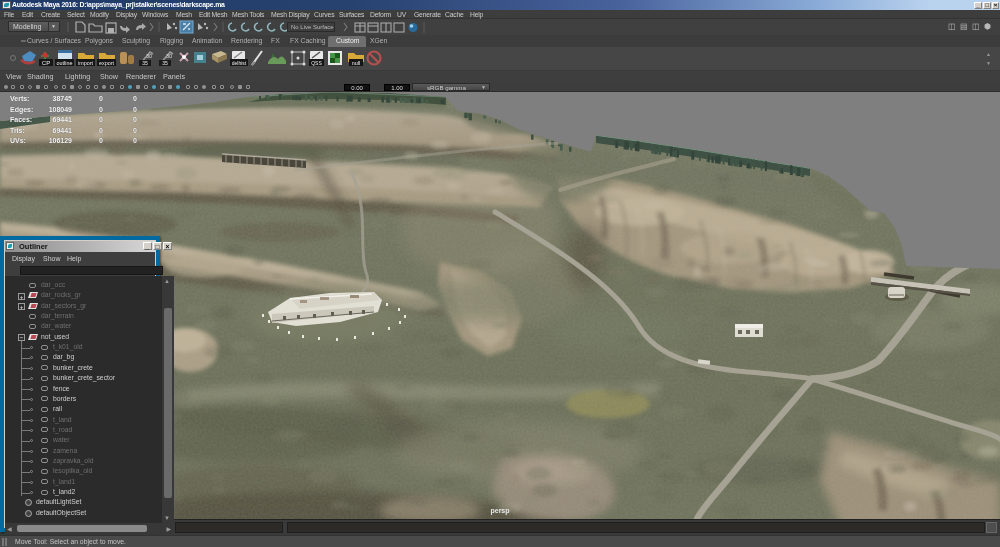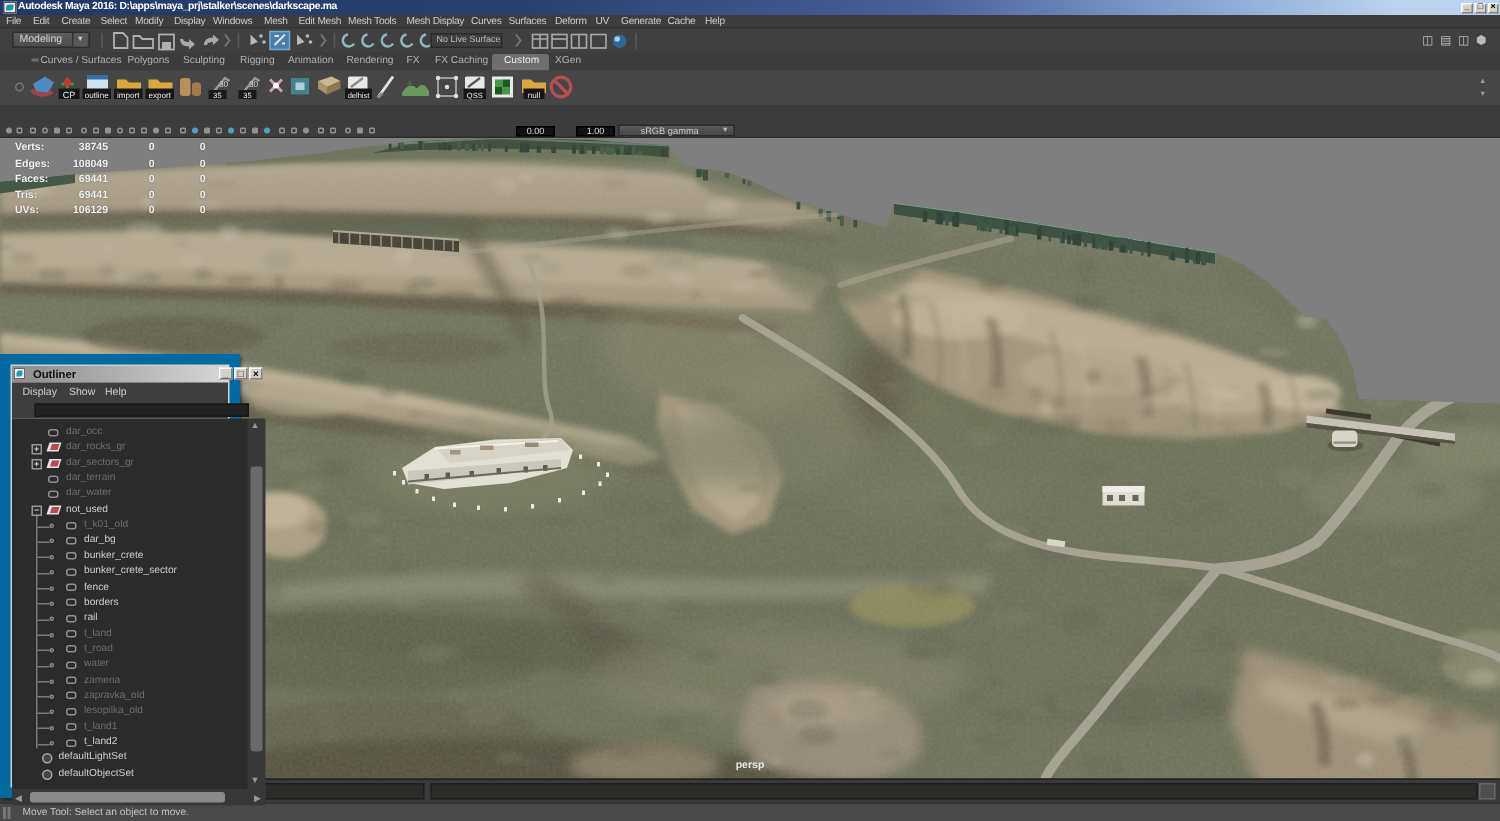--- a/index.html
+++ b/index.html
@@ -42,21 +42,21 @@
   .hudlab { font-size:7px; font-weight:bold; color:#f2f2f2; text-shadow:0 0 1px #555; }
   .hudval { font-size:7px; font-weight:bold; color:#f2f2f2; text-align:right; width:40px; text-shadow:0 0 1px #555; }
   #persp { left:470px; top:507px; width:60px; text-align:center; font-size:7px; font-weight:bold; color:#e8e8e8; }
   
   #timebar { left:0; top:519px; width:1000px; height:16px; background:#3a3a3a; border-top:1px solid #222; }
   .tslot { top:2px; height:11px; background:#2d2b28; border:1px solid #1e1e1e; }
   #helpline { left:0; top:535px; width:1000px; height:12px; background:#4a4a4a; border-top:1px solid #333; }
   #helpline span { position:absolute; left:15px; top:2px; font-size:6.8px; color:#c4c4c4; }
   
   #outliner { left:0px; top:236px; width:160px; height:296px;
-    background:#d4d0c8; border:7px solid #0369a1; box-shadow:1px 1px 2px rgba(0,0,0,.5); }
+    background:#d4d0c8; border:4px solid #0369a1; box-shadow:1px 1px 2px rgba(0,0,0,.5); }
   #ol-title { position:absolute; left:1px; top:1px; right:1px; height:11px;
     background:linear-gradient(to right,#8c8c8c,#b8b8b8 60%,#d8d8d8); }
   #ol-title span { position:absolute; left:14px; top:1px; font-size:7.5px; font-weight:bold; color:#111; }
   #ol-icon { position:absolute; left:2px; top:1.5px; width:8px; height:8px; background:#f0f0f0; border:1px solid #666; }
   #ol-icon i { position:absolute; left:1px; top:1px; width:4px; height:4px; background:#18a0b0; border-radius:50% 0 50% 0; }
   .olbtn { position:absolute; top:1.5px; width:9px; height:8px; background:#d4d0c8; border:1px solid #808080; border-top-color:#fff; border-left-color:#fff;
     font-size:6.5px; line-height:7px; text-align:center; color:#000; font-weight:bold; }
   #ol-menu { position:absolute; left:1px; top:12px; right:1px; height:13px; background:#3e3e3e; }
   #ol-menu span { position:absolute; top:2.5px; font-size:7px; color:#cfcfcf; }
   #ol-filter { position:absolute; left:1px; top:25px; right:1px; height:11px; background:#3e3e3e; }
@@ -264,20 +264,28 @@
         <rect x="331" y="11" width="14" height="7" fill="#161616"></rect>
         <text x="338" y="17" font-size="5.4" fill="#eee" text-anchor="middle" font-family="Liberation Sans">null</text>
 
       <circle cx="356" cy="10" r="6.5" fill="none" stroke="#b25050" stroke-width="2.2"></circle>
         <path d="M351,5 L361,15" stroke="#b25050" stroke-width="2.2"></path>
     </svg>
     <div class="abs" style="left:986px; top:4px; color:#999; font-size:5px;">▲</div>
     <div class="abs" style="left:986px; top:13px; color:#999; font-size:5px;">▼</div>
   </div>
 
+  <div id="panelmenu" class="abs">
+    <span style="left:6px">View</span>
+      <span style="left:27px">Shading</span>
+      <span style="left:65px">Lighting</span>
+    <span style="left:100px">Show</span>
+      <span style="left:126px">Renderer</span>
+      <span style="left:163px">Panels</span>
+  </div>
 
   <div id="vptoolbar" class="abs">
     <div class="vfield abs" style="left:344px">0.00</div>
     <div class="vfield abs" style="left:384px">1.00</div>
     <div class="abs" style="left:414px; top:1.5px; width:7px; height:7px; border-radius:50%; background:radial-gradient(circle at 35% 35%, #9fd4e8, #2a6a9a);"></div>
     <div id="srgb" class="abs">sRGB gamma<span style="position:absolute; right:3px; top:0; color:#bbb; font-size:5px;">▼</span></div>
   <div class="abs" style="left:4px; top:2.5px; width:4px; height:4px; border-radius:50%;background:#929292;"></div>
       <div class="abs" style="left:11px; top:2.5px; width:4px; height:4px; border-radius:1px;border:1px solid #929292;"></div>
       <div class="abs" style="left:20px; top:2.5px; width:4px; height:4px; border-radius:1px;border:1px solid #929292;"></div>
       <div class="abs" style="left:28px; top:2.5px; width:4px; height:4px; border-radius:50%;border:1px solid #929292;"></div>

